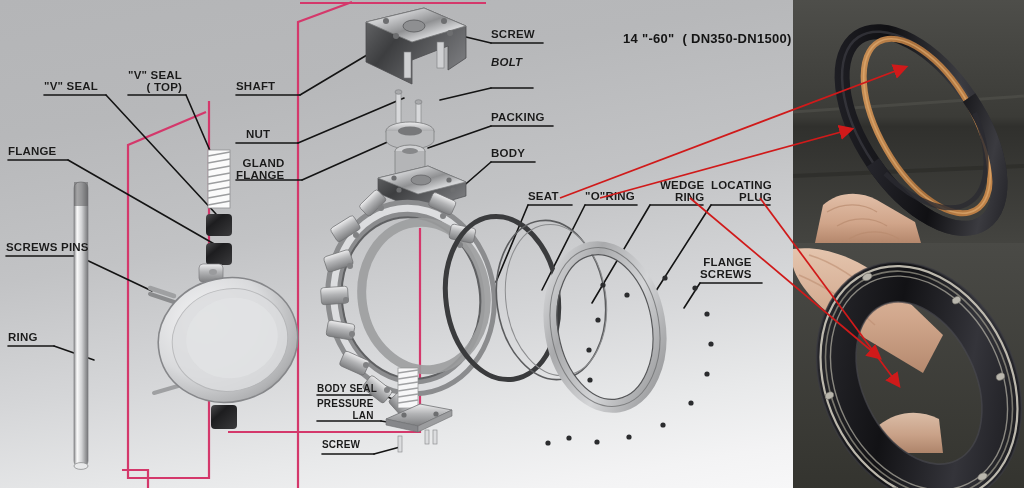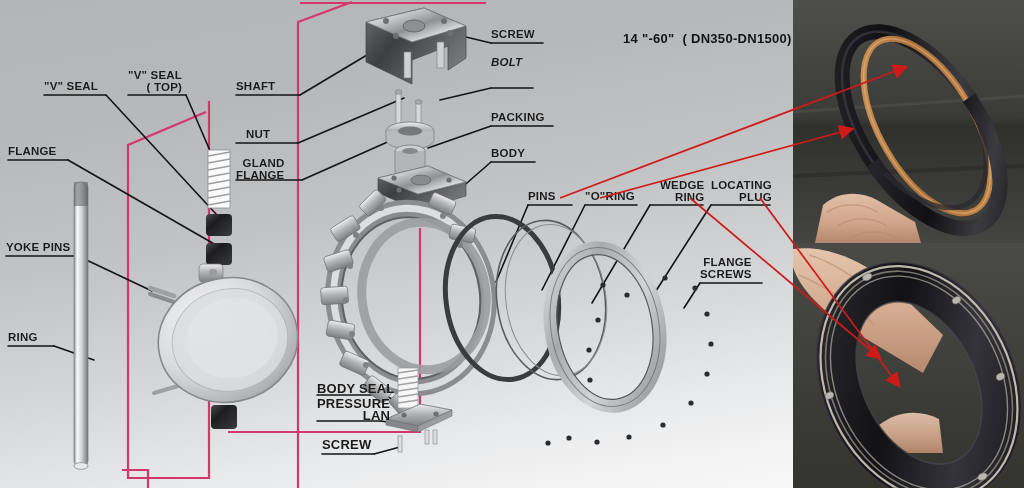--- a/index.html
+++ b/index.html
@@ -14,21 +14,21 @@
     position:absolute;left:0;top:0;width:793px;height:488px;overflow:hidden;
     background:linear-gradient(170deg,#b4b5b7 0%,#b7b8ba 22%,#c2c3c5 45%,#d5d6d8 65%,#e8e9ea 82%,#f3f3f4 93%,#f7f7f8 100%);
   }
   #diagram svg.dg{position:absolute;left:0;top:0;width:793px;height:488px;overflow:visible;}
   .lbl{
     position:absolute;color:#1a1a1a;font-size:11.5px;font-weight:700;
     letter-spacing:.2px;line-height:12.4px;white-space:pre;
     text-shadow:0 0 1px rgba(255,255,255,.35);
     text-align:right;
   }
-  .lbl.small{font-size:13px;}
+  .lbl.small{font-size:10px;}
   .title{
     position:absolute;color:#141414;font-size:13px;font-weight:700;white-space:pre;
     letter-spacing:.3px;
   }
   
   #photos{position:absolute;left:793px;top:0;width:231px;height:488px;overflow:hidden;background:#2a2a28;}
   .photo{position:absolute;left:0;width:231px;overflow:hidden;}
   #photo-top{top:0;height:243px;background:
      radial-gradient(ellipse 120% 70% at 30% 15%, #5b5b57 0%, #3d3d3a 45%, #2d2d2b 100%);}
   #photo-bot{top:243px;height:245px;background:
@@ -331,31 +331,31 @@
       </g>
 
     </svg>
 
     <div class="title" style="left:623px;top:31px;">14 "-60"  ( DN350-DN1500)</div>
 
     <div class="lbl" style="left:44px;top:80px;">"V" SEAL</div>
     <div class="lbl" style="left:128px;top:69px;">"V" SEAL
 ( TOP)</div>
     <div class="lbl" style="left:8px;top:145px;">FLANGE</div>
-    <div class="lbl" style="left:6px;top:241px;">YOKE PINS</div>
+    <div class="lbl" style="left:6px;top:241px;">SCREWS PINS</div>
     <div class="lbl" style="left:8px;top:331px;">RING</div>
     <div class="lbl" style="left:236px;top:80px;">SHAFT</div>
     <div class="lbl" style="left:246px;top:128px;">NUT</div>
     <div class="lbl" style="left:236px;top:157px;">GLAND
 FLANGE</div>
     <div class="lbl" style="left:491px;top:28px;">SCREW</div>
     <div class="lbl" style="left:491px;top:56px;font-style:italic;">BOLT</div>
     <div class="lbl" style="left:491px;top:111px;">PACKING</div>
     <div class="lbl" style="left:491px;top:147px;">BODY</div>
-    <div class="lbl" style="left:528px;top:190px;">PINS</div>
+    <div class="lbl" style="left:528px;top:190px;">SEAT</div>
     <div class="lbl" style="left:585px;top:190px;">"O"RING</div>
     <div class="lbl" style="left:650px;top:179px;margin-left:10px;">WEDGE
 RING</div>
     <div class="lbl" style="left:711px;top:179px;">LOCATING
 PLUG</div>
     <div class="lbl" style="left:700px;top:256px;">FLANGE
 SCREWS</div>
     <div class="lbl small" style="left:317px;top:383px;">BODY SEAL</div>
     <div class="lbl small" style="left:317px;top:398px;">PRESSURE
 LAN</div>

